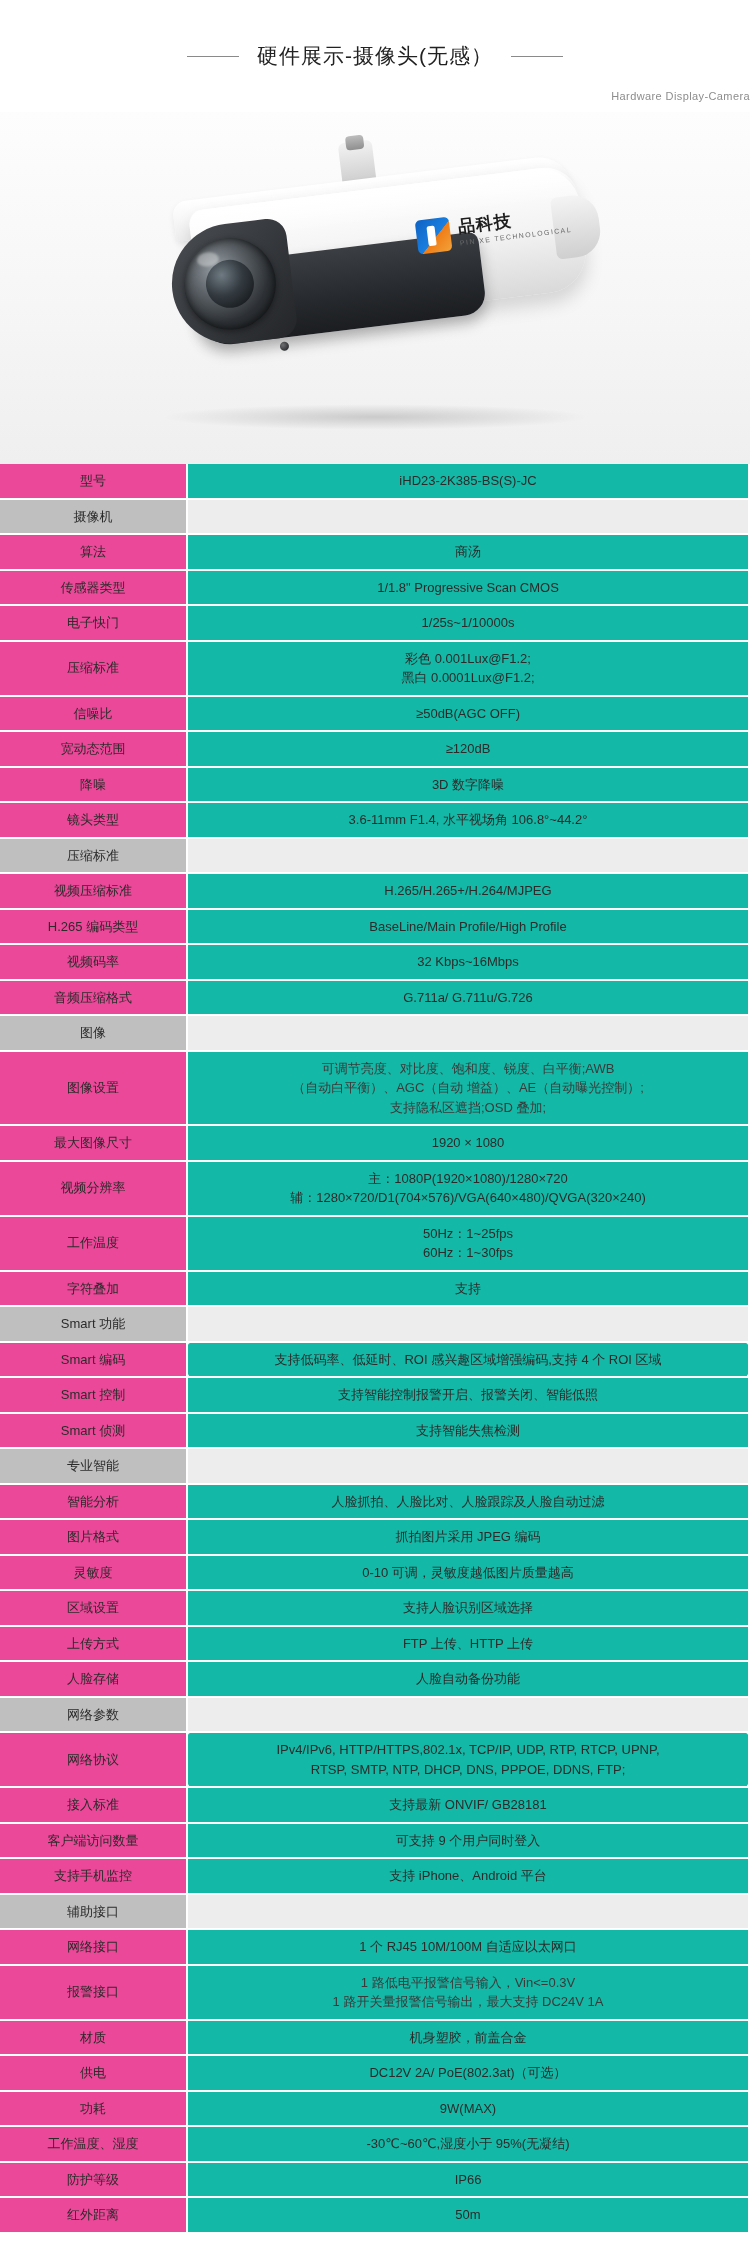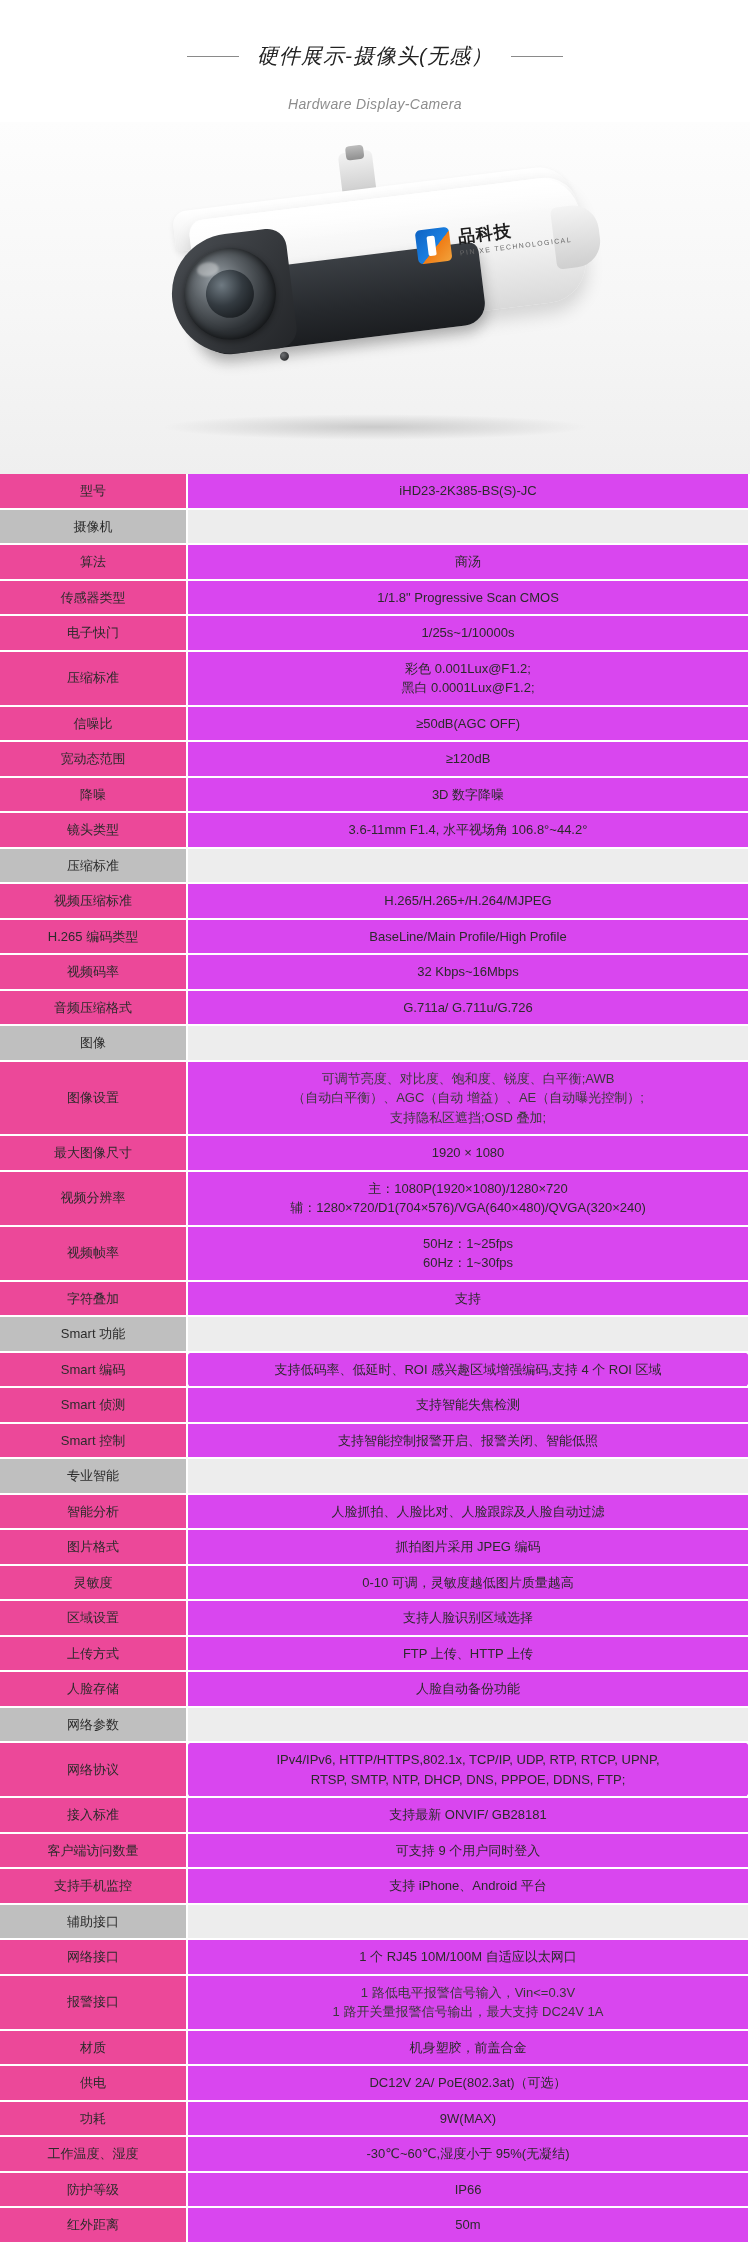--- a/index.html
+++ b/index.html
@@ -8,42 +8,41 @@
     background:#ffffff;
     font-family:"Liberation Sans","DejaVu Sans",sans-serif;
     color:#333;
     -webkit-font-smoothing:antialiased;
   }
   .page{width:750px;margin:0 auto;position:relative;}
 
   
   .header{
     padding:28px 0 10px 0;
-    text-align:center;
+    text-align:right;
     background:#ffffff;
-    font-style:italic;
   }
   .title-row{
     display:flex;
     align-items:center;
     justify-content:center;
     gap:18px;
   }
   .rule{
     width:52px;height:1px;background:#8a8a8a;display:block;
   }
   .title-cn{
     font-size:21px;
     color:#222;
     letter-spacing:1px;
     font-weight:normal;
   }
   .title-en{
-    margin-top:12px;
-    font-size:14px;
+    margin-top:6px;
+    font-size:11px;
     color:#8d8d8d;
     letter-spacing:.4px;
   }
 
   
   .hero{
     height:352px;
     background:linear-gradient(180deg,#fdfdfd 0%,#f6f6f6 55%,#efefef 100%);
     position:relative;
     overflow:hidden;
@@ -174,21 +173,21 @@
     line-height:1.5;
     vertical-align:middle;
   }
   td.k{
     width:174px;
     background:#ec4899;
     color:#2b2b2b;
     text-align:center;
   }
   td.v{
-    background:#d946ef;
+    background:#14b8a6;
     color:#2b2b2b;
     text-align:center;
     border-right:none;
   }
   tr.section td{
     background:#bfbfbf;
     color:#2b2b2b;
   }
   tr.section td.blank{
     background:#ededed;
@@ -318,45 +317,45 @@
           <td class="v">1920 × 1080</td>
         </tr>
         <tr>
           <td class="k">视频分辨率</td>
           <td class="v">
             <span class="nowrapline">主：1080P(1920×1080)/1280×720</span>
             <span class="nowrapline">辅：1280×720/D1(704×576)/VGA(640×480)/QVGA(320×240)</span>
           </td>
         </tr>
         <tr>
-          <td class="k">视频帧率</td>
+          <td class="k">工作温度</td>
           <td class="v">
             <span class="nowrapline">50Hz：1~25fps</span>
             <span class="nowrapline">60Hz：1~30fps</span>
           </td>
         </tr>
         <tr>
           <td class="k">字符叠加</td>
           <td class="v">支持</td>
         </tr>
         <tr class="section">
           <td class="k">Smart 功能</td>
           <td class="v blank"></td>
         </tr>
         <tr>
           <td class="k">Smart 编码</td>
           <td class="v mid">支持低码率、低延时、ROI 感兴趣区域增强编码,支持 4 个 ROI 区域</td>
         </tr>
         <tr>
+          <td class="k">Smart 控制</td>
+          <td class="v">支持智能控制报警开启、报警关闭、智能低照</td>
+        </tr>
+        <tr>
           <td class="k">Smart 侦测</td>
           <td class="v">支持智能失焦检测</td>
-        </tr>
-        <tr>
-          <td class="k">Smart 控制</td>
-          <td class="v">支持智能控制报警开启、报警关闭、智能低照</td>
         </tr>
         <tr class="section">
           <td class="k">专业智能</td>
           <td class="v blank"></td>
         </tr>
         <tr>
           <td class="k">智能分析</td>
           <td class="v">人脸抓拍、人脸比对、人脸跟踪及人脸自动过滤</td>
         </tr>
         <tr>

